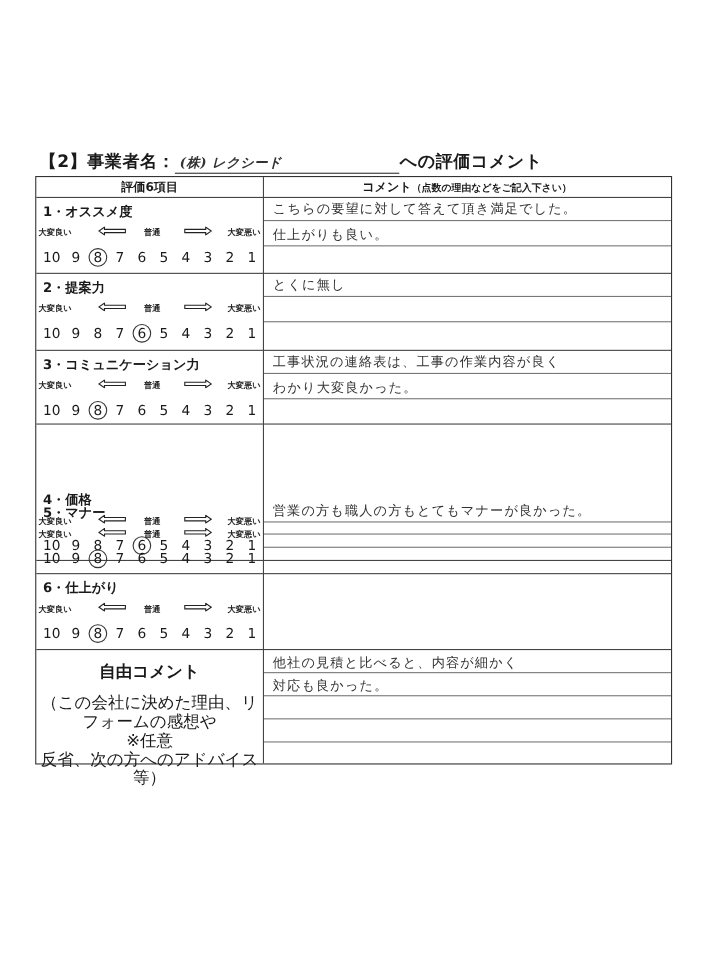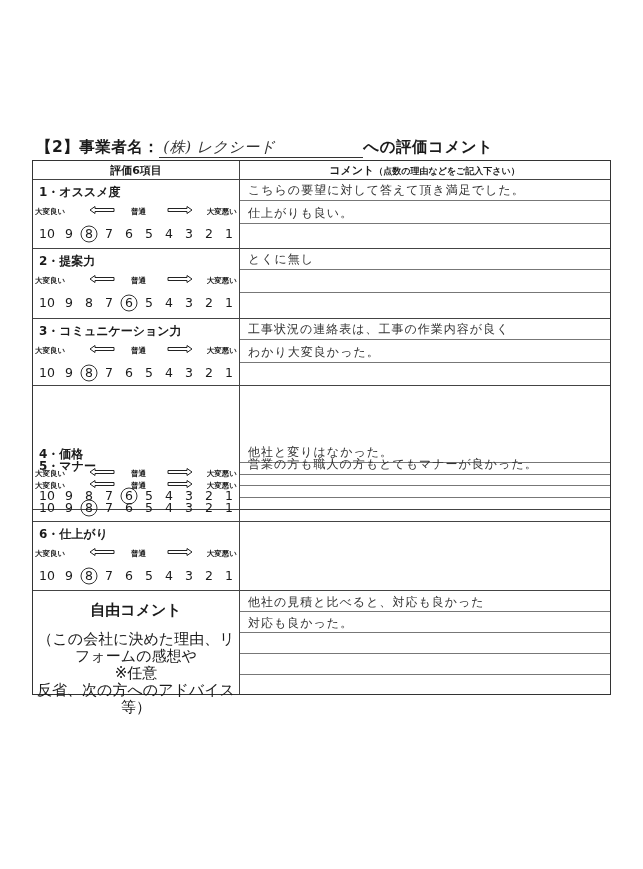--- a/index.html
+++ b/index.html
@@ -1,20 +1,20 @@
 <!DOCTYPE html>
 <html><head>
 <meta charset="utf-8">
 <style>
   html, body { margin:0; padding:0; background:#ffffff; }
   body { width:643px; height:869px; position:relative; overflow:hidden;
          font-family:"DejaVu Sans", sans-serif; color:#1a1a1a; }
   .title { position:absolute; left:36px; top:137px; font-size:15.5px; font-weight:bold; letter-spacing:0.5px; white-space:nowrap; }
-  .title .name { display:inline-block; width:200px; border-bottom:1px solid #333; font-weight:normal;
-                 font-family:"DejaVu Serif", serif; font-size:15px; color:#333; padding-left:4px; font-style:italic; }
+  .title .name { display:inline-block; width:200px; border-bottom:1px solid #333; font-weight:bold;
+                 font-family:"DejaVu Serif", serif; font-size:12px; color:#333; padding-left:4px; font-style:italic; }
   .table { position:absolute; left:32px; top:160px; width:579px; height:535px; border:1.5px solid #333; box-sizing:border-box; }
   .vdiv { position:absolute; left:206px; top:0; bottom:0; border-left:1.2px solid #444; }
   .hdr { position:absolute; left:0; right:0; top:0; height:18px; border-bottom:1.2px solid #444; font-size:11px; font-weight:bold; }
   .hdr .l { position:absolute; left:0; width:206px; text-align:center; top:2px; }
   .hdr .r { position:absolute; left:206px; right:0; text-align:center; top:2px; }
   .hdr .r small { font-size:9px; font-weight:bold; }
   .sec { position:absolute; left:0; right:0; border-bottom:1.2px solid #444; }
   .sec .label { position:absolute; left:6px; top:5px; font-size:12px; font-weight:bold; }
   .scale { position:absolute; left:2px; width:202px; top:28px; height:12px; font-size:7.5px; font-weight:bold; }
   .scale .good { position:absolute; left:0; top:0; }
@@ -179,23 +179,20 @@
           <span class="">8</span>
           <span class="">7</span>
           <span class="sel">6</span>
           <span class="">5</span>
           <span class="">4</span>
           <span class="">3</span>
           <span class="">2</span>
           <span class="">1</span>
         </div>
       <div class="lines">
-          <div class="line" style="top:0px">
-            <span class="hw">他社と変りはなかった。</span>
-          </div>
           <div class="line" style="top:23px">
             <span class="hw"></span>
           </div>
           <div class="line" style="top:46px">
             <span class="hw"></span>
           </div>
         </div>
       </div>
       <div class="sec" style="top: 292px; height: 68px;">
       <div class="label">5・マナー</div>
@@ -262,21 +259,21 @@
       </div>
       <div class="free" style="top: 430px; height: 103px;">
     <div class="ft">自由コメント</div>
     <div class="fd">
       <div>（この会社に決めた理由、リフォームの感想や</div>
       <div>※任意</div>
       <div>反省、次の方へのアドバイス等）</div>
     </div>
     <div class="lines">
           <div class="line" style="top:0px;height:21px">
-            <span class="hw">他社の見積と比べると、対応も良かった</span>
+            <span class="hw">他社の見積と比べると、内容が細かく</span>
           </div>
           <div class="line" style="top:21px;height:21px">
             <span class="hw">対応も良かった。</span>
           </div>
           <div class="line" style="top:42px;height:21px">
             <span class="hw"></span>
           </div>
           <div class="line" style="top:63px;height:21px">
             <span class="hw"></span>
           </div>

